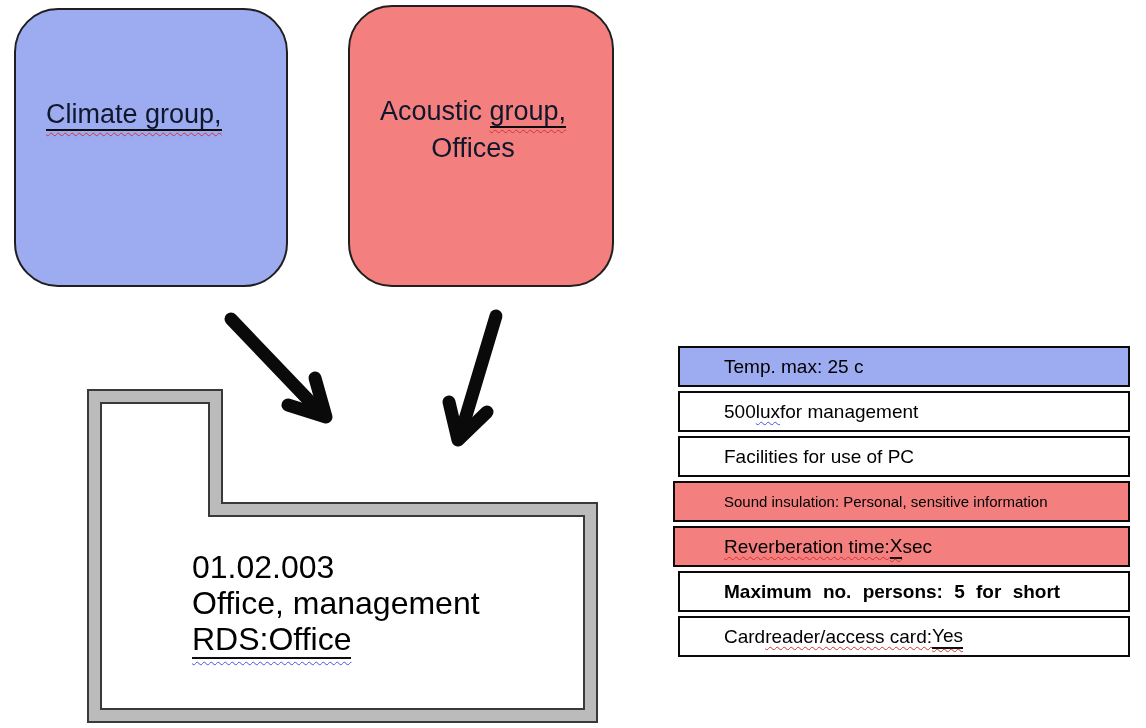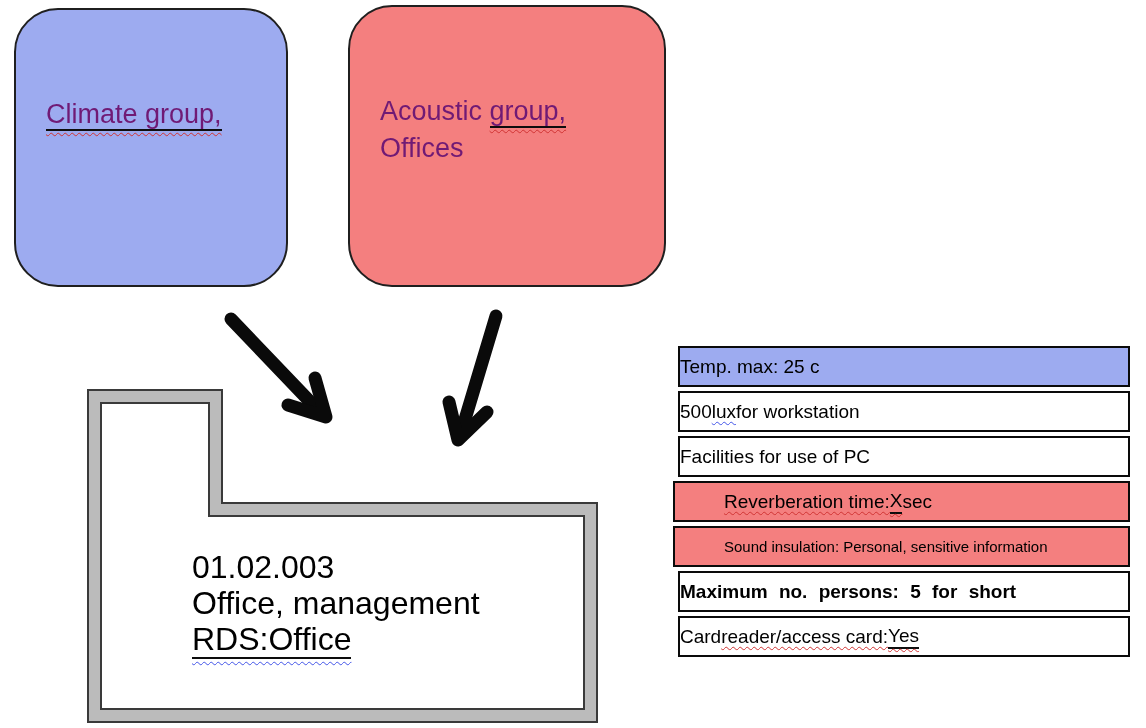--- a/index.html
+++ b/index.html
@@ -6,25 +6,25 @@
   .canvas{
     position:relative; width:1146px; height:728px; overflow:hidden;
     background:#ffffff; font-family:"Liberation Sans", sans-serif; color:#000;
   }
   svg.overlay{position:absolute; left:0; top:0;}
 
   
   .group-box{
     position:absolute; box-sizing:border-box;
     border:2px solid #1f1f1f; border-radius:44px;
-    font-size:27px; line-height:37px; color:#701a75;
+    font-size:27px; line-height:37px; color:#0f172a;text-align:center;
   }
   .group-box .box-text{position:absolute; left:30px; top:86px; white-space:nowrap;}
   .box-climate{left:14px; top:8px; width:274px; height:279px; background:var(--blue,#9dabf0);}
-  .box-acoustic{left:348px; top:5px; width:318px; height:282px; background:var(--coral,#f47f7f);}
+  .box-acoustic{left:348px; top:5px; width:266px; height:282px; background:var(--coral,#f47f7f);}
 
   
   .room-label{
     position:absolute; left:160px; top:549px;
     font-size:32px; line-height:36px; white-space:nowrap;margin-left:32px;
   }
 
   
   .u{border-bottom:2px solid #0d0d0d;}
   .wavy-red{
@@ -40,21 +40,21 @@
   .u.wavy-red, .u.wavy-blue{text-underline-offset:0.34em;}
 
   
   .req-table{
     position:absolute; left:678px; top:346px; width:452px;
     display:flex; flex-direction:column; gap:4px;
   }
   .req-row{
     box-sizing:border-box; height:41px; width:452px;
     border:2px solid #0a0a0a; background:#ffffff;
-    display:flex; align-items:center; 
+    display:flex; align-items:center; padding-left:44px;
     font-size:19px; white-space:nowrap;
   }
   .req-row.blue{background:var(--blue,#9dabf0);}
   .req-row.coral{background:var(--coral,#f47f7f);}
   .req-row.bleed{margin-left:-5px; width:457px; padding-left:49px;}
   .req-row.small{font-size:15px;}
   .req-row.wide{word-spacing:6px;font-weight:bold;}
 
   .wall{fill:var(--wall_fill,#bbbbbb); stroke:var(--wall_edge,#3a3a3a); stroke-width:2; fill-rule:evenodd;}
   .arrow{stroke:var(--arrow,#0a0a0a); stroke-width:13; fill:none; stroke-linecap:round; stroke-linejoin:round;}
@@ -101,36 +101,36 @@
   <div class="req-table">
 
     <div class="req-row blue">
       <span>Temp. max: 25 c</span>
     </div>
 
 
     <div class="req-row">
       <span>500 </span>
         <span class="wavy-blue">lux</span>
-        <span> for workstation</span>
+        <span> for management</span>
     </div>
 
     <div class="req-row">
       <span>Facilities for use of PC</span>
+    </div>
+
+    <div class="req-row coral bleed small">
+      <span>Sound insulation: Personal, sensitive information</span>
     </div>
 
     <div class="req-row coral bleed">
       <span class="wavy-red">Reverberation time:</span>
         <span> </span>
         <span class="u wavy-red">X</span>
         <span> sec</span>
-    </div>
-
-    <div class="req-row coral bleed small">
-      <span>Sound insulation: Personal, sensitive information</span>
     </div>
 
     <div class="req-row wide">
       <span>Maximum no. persons: 5 for short</span>
     </div>
 
     <div class="req-row">
       <span>Card </span>
         <span class="wavy-red">reader/access card:</span>
         <span> </span>

